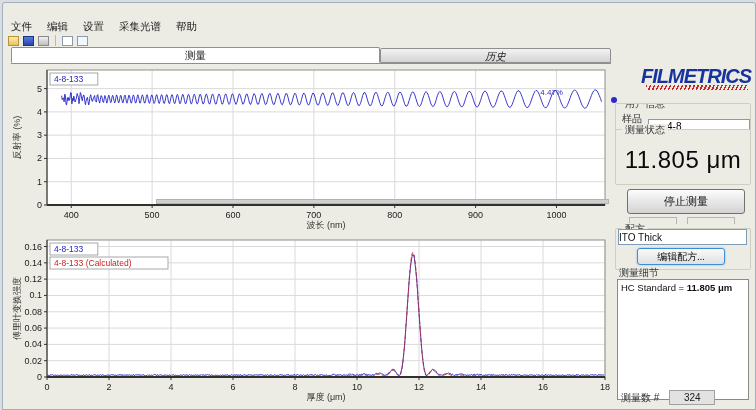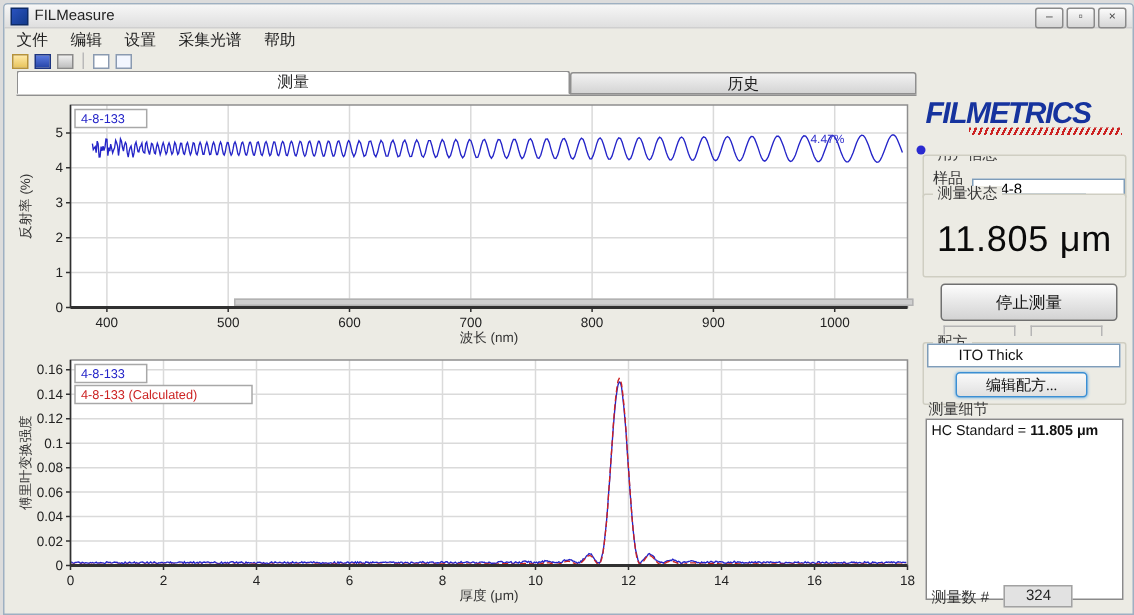--- a/index.html
+++ b/index.html
@@ -24,76 +24,67 @@
   .tbi-open{background:linear-gradient(#ffe9a6,#e8c45c);border-color:#b6923a;}
   .tbi-save{background:linear-gradient(#5a7ae0,#2746a8);border-color:#1c3480;}
   .tbi-print{background:linear-gradient(#f0f0f0,#bfbfbf);border-color:#8a8a8a;}
   .tbi-doc{background:#fff;border-color:#8a9ab0;}
   .tbi-doc2{background:#f2f6ff;border-color:#8a9ab0;}
   
   .tabstrip{position:absolute;left:8px;top:44px;width:600px;height:17px;}
   .tab{position:absolute;top:0;height:16px;box-sizing:border-box;text-align:center;font-size:10.5px;color:#222;
        border:1px solid #8f8f8f;line-height:15px;cursor:default;}
   .tab.active{left:0;width:369px;background:#fff;border-bottom:1px solid #fff;z-index:2;border-radius:2px 2px 0 0;}
-  .tab.inactive{left:369px;width:231px;background:linear-gradient(#f2f2f2,#d4d4d4);top:1px;height:15px;border-radius:2px 2px 0 0;}
+  .tab.inactive{left:369px;width:231px;background:linear-gradient(#f2f2f2,#d4d4d4);top:1px;height:15px;border-radius:2px 2px 0 0;font-style:italic;}
   .tabline{position:absolute;left:0;top:16px;width:600px;height:1px;background:#8f8f8f;}
   
   .chart{position:absolute;background:#ecebe4;}
   #chart0{left:8px;top:62px;width:600px;height:166px;}
   #chart1{left:8px;top:232px;width:600px;height:168px;}
   .hscroll{position:absolute;left:145px;right:7px;bottom:27px;height:5px;background:#cfcfcf;border:1px solid #b2b2b2;box-sizing:border-box;}
   .enddot{position:absolute;left:608px;top:94px;width:6px;height:6px;border-radius:50%;background:#2a2ad0;}
   
   .rightpanel{position:absolute;left:612px;top:60px;width:136px;height:344px;}
-  .logo{margin:2px 0 0 2px;text-align:left;}
+  .logo{margin:2px 0 0 2px;text-align:right;}
   .logo-text{font-size:20px;font-weight:bold;font-style:italic;color:#16339e;letter-spacing:-1px;}
   .logo-hatch{height:5px;width:76%;margin-left:22%;margin-top:-3px;
       background:repeating-linear-gradient(115deg,#cc2222 0 1.5px,transparent 1.5px 3.6px);}
   .group{position:absolute;border:1px solid #cfcec2;border-radius:2px;box-sizing:border-box;}
   .group>.glabel{position:absolute;top:-6px;left:6px;background:#ecebe4;padding:0 3px;font-size:10px;color:#3a3a3a;line-height:11px;}
   .g-user{left:0;top:40px;width:136px;height:30px;overflow:hidden;}
   .formrow{position:absolute;left:6px;display:flex;align-items:center;gap:3px;font-size:10px;color:#333;}
   .formrow input{height:12px;border:1px solid #7f9db9;font-size:10px;padding:0 18px;width:64px;font-family:"Liberation Sans",sans-serif;}
   .row1{top:8px;}
   .row2{top:25px;}
   .g-status{left:0;top:66px;width:136px;height:56px;background:#ecebe4;}
   .bigval{text-align:center;font-size:24px;color:#0a0a0a;margin-top:16px;letter-spacing:0.5px;}
   .stopbtn{position:absolute;left:12px;top:126px;width:118px;height:25px;border:1px solid #707070;border-radius:3px;
       background:linear-gradient(#fdfdfd,#e9e9e9 45%,#d3d3d3);font-size:11px;color:#111;font-family:"Liberation Sans",sans-serif;cursor:default;}
   .sliver{position:absolute;top:154px;height:6px;width:46px;border:1px solid #b5b5b5;border-bottom:none;background:#ecebe4;}
   .sliver.s1{left:14px;} .sliver.s2{left:72px;}
   .g-recipe{left:0;top:165px;width:136px;height:42px;border:1px solid #cfcec2;}
   .combo{position:absolute;left:3px;top:166px;width:129px;height:16px;border:1px solid #7f9db9;background:#fff;
-      font-size:10px;line-height:15px;padding-left:20px;box-sizing:border-box;color:#111;}
+      font-size:10px;line-height:15px;padding-left:0;box-sizing:border-box;color:#111;}
   .editbtn{position:absolute;left:22px;top:185px;width:88px;height:17px;border:1px solid #3b8fd4;border-radius:3px;
       background:linear-gradient(#fafafa,#e0e0e0);font-size:10px;color:#111;box-shadow:0 0 2px #7ab8e8;
       font-family:Liberation Serif, serif;cursor:default;}
   .detlabel{position:absolute;left:4px;top:203px;font-size:10px;color:#3a3a3a;}
   .detbox{position:absolute;left:2px;top:216px;width:132px;height:121px;background:#fff;border:1px solid #8a8a8a;
       font-size:9.5px;line-height:12px;padding:2px 3px;box-sizing:border-box;color:#111;overflow:hidden;}
   .detbox .val-bold{font-weight:bold;}
   .countrow{position:absolute;left:6px;top:327px;width:126px;display:flex;align-items:flex-end;gap:10px;font-size:10px;color:#333;}
   .countbox{width:44px;height:13px;background:#e2e2e2;border:1px solid #a2a2a2;text-align:center;font-size:10px;line-height:13px;color:#222;}
   svg text{font-family:"Liberation Sans",sans-serif;}
 </style>
 </head>
 <body>
 
 <div class="stage">
   <div class="window">
 
-    <div class="titlebar">
-      <span class="appicon"></span>
-      <span class="title-text">FILMeasure</span>
-      <div class="winbtns">
-        <div class="winbtn">–</div>
-        <div class="winbtn">▫</div>
-        <div class="winbtn">×</div>
-      </div>
-    </div>
 
     <div class="menubar">
       <span>文件</span>
       <span>编辑</span>
       <span>设置</span>
       <span>采集光谱</span>
       <span>帮助</span>
     </div>
 
     <div class="toolbar">

